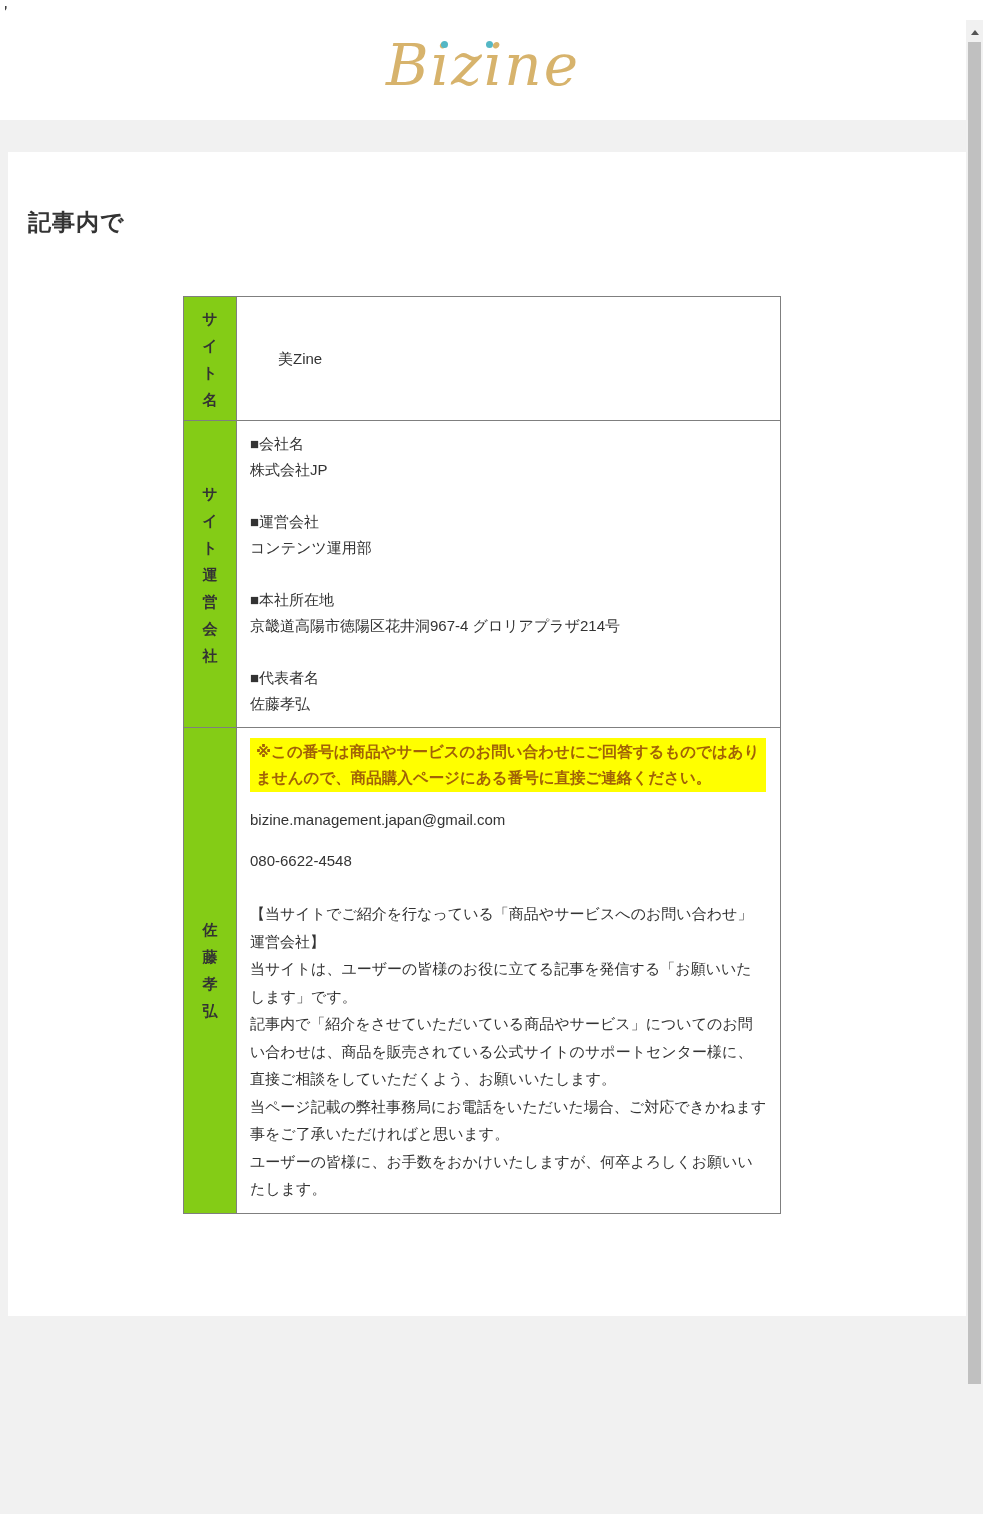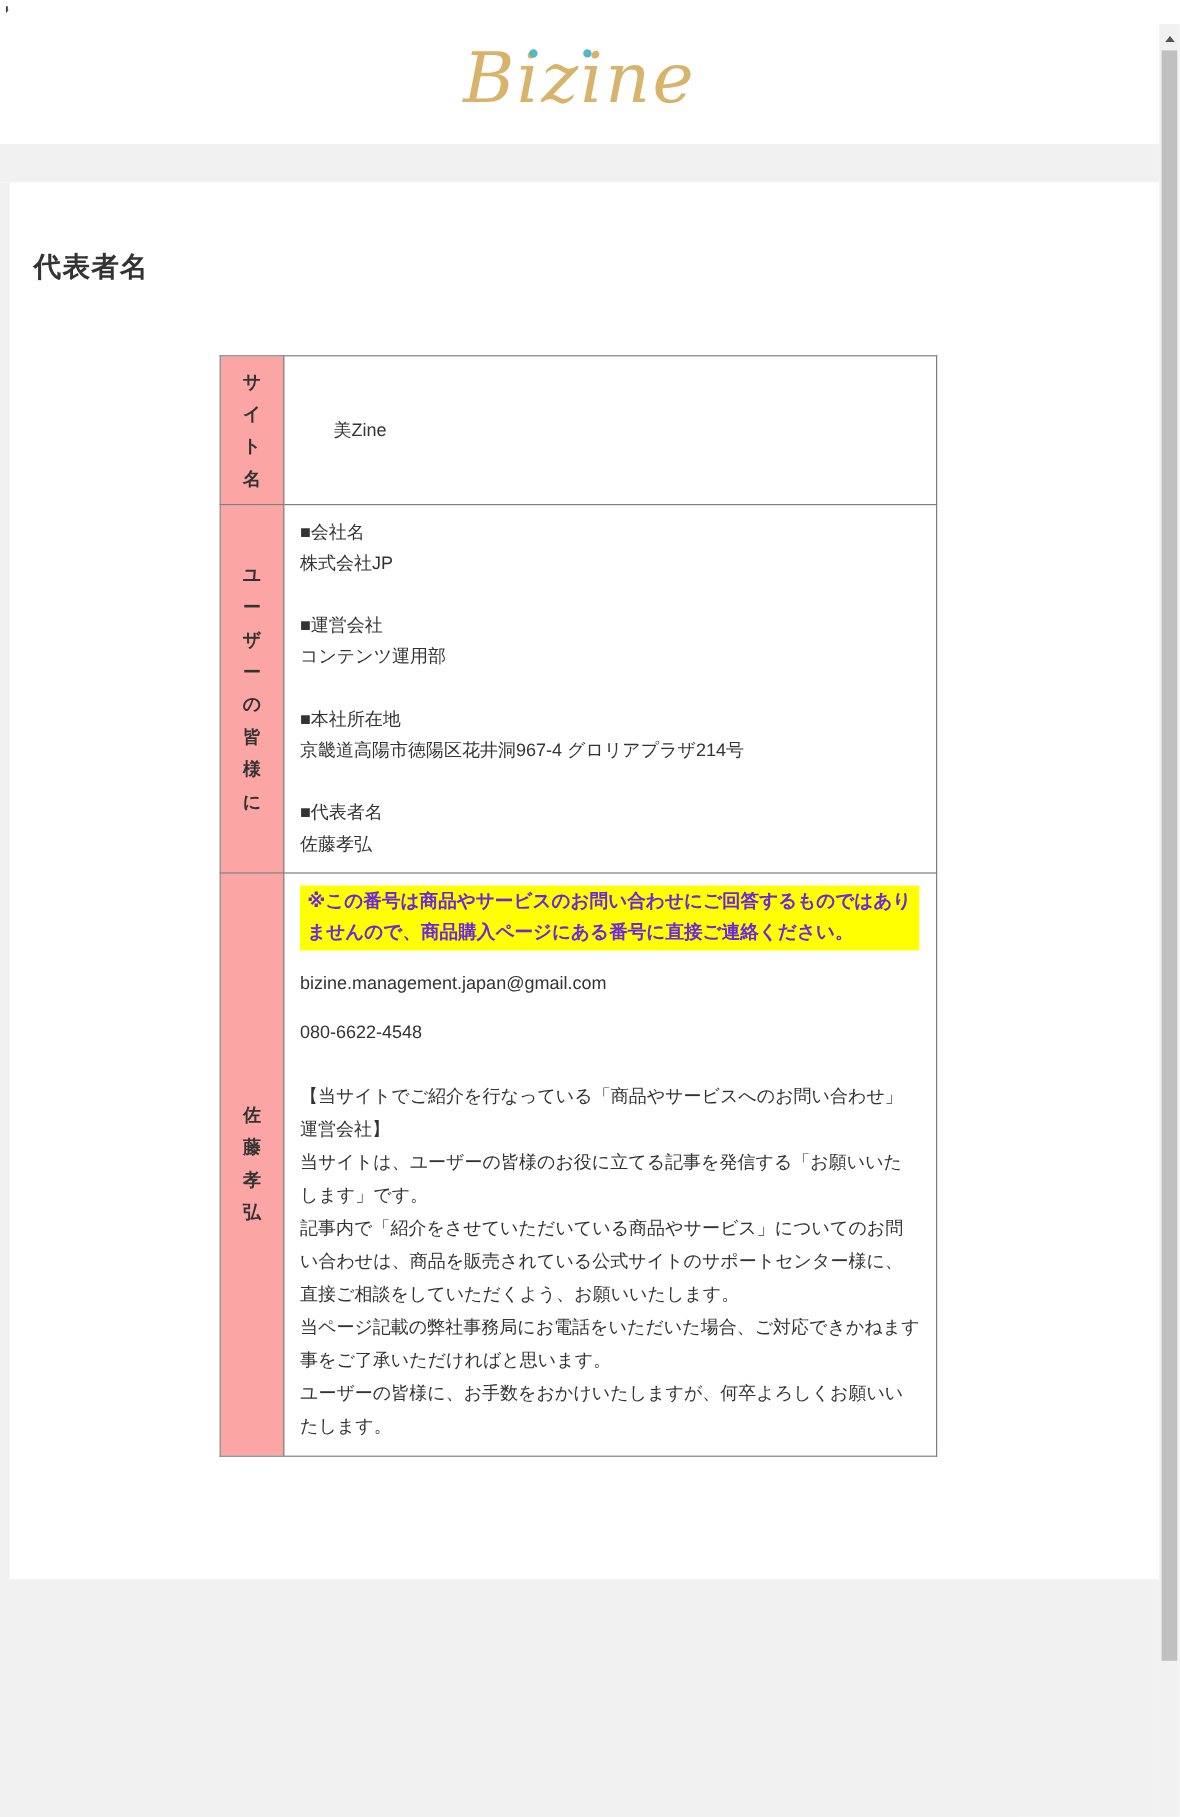--- a/index.html
+++ b/index.html
@@ -55,37 +55,37 @@
     font-size:23px; font-weight:bold; color:#333; letter-spacing:1px;
   }
   
   table.company {
     position:absolute; top:144px; left:175px;
     width:598px; border-collapse:collapse; table-layout:fixed;
     font-size:15px; color:#333;
   }
   table.company th, table.company td { border:1px solid #7f7f7f; }
   table.company th {
-    width:53px; background:#fca5a5; font-weight:bold;
+    width:53px; background:#84cc16; font-weight:bold;
     vertical-align:middle; padding:6px 0;
   }
   table.company th .vtext {
     display:inline-block; width:1.1em; line-height:27px;
     word-break:break-all; white-space:normal; font-size:15px;
   }
   table.company td {
     background:#ffffff; vertical-align:middle; padding:10px 13px;
   }
   tr.r1 td { height:124px;padding-left:41px; }
   tr.r2 td { height:296px; }
   tr.r3 td { height:474px; }
   .line { line-height:26px; min-height:26px; }
   
   .notice {
-    background:#ffff00; color:#6d28d9; font-weight:bold;
+    background:#ffff00; color:#a16207; font-weight:bold;
     font-size:15.5px; line-height:26px; padding:1px 6px;
     margin-right:1px;
   }
   .contact-row { line-height:27px; margin-top:14px; }
   .info-block { margin-top:26px; }
   .info-block .para { line-height:27.5px; }
   
   .scrollbar {
     position:absolute; top:20px; right:0; width:17px; height:1494px;
     background:#f1f1f1;
@@ -115,37 +115,37 @@
     <span class="dot d1"></span>
     <span class="dot d2"></span>
   </span>
 </div>
 
 <div class="gray-band"></div>
 
 <div class="page-bg"></div>
 
 <div class="card">
-  <h1 class="page-title">代表者名</h1>
+  <h1 class="page-title">記事内で</h1>
 
   <table class="company">
 
     <tbody>
         <tr class="r1">
       <th>
         <span class="vtext">サイト名</span>
       </th>
       <td>
         <div class="line">美Zine</div>
       </td>
     </tr>
 
     <tr class="r2">
       <th>
-        <span class="vtext">ユーザーの皆様に</span>
+        <span class="vtext">サイト運営会社</span>
       </th>
       <td>
         <div class="line">■会社名</div>
         <div class="line">株式会社JP</div>
         <div class="line"></div>
         <div class="line">■運営会社</div>
         <div class="line">コンテンツ運用部</div>
         <div class="line"></div>
         <div class="line">■本社所在地</div>
         <div class="line">京畿道高陽市徳陽区花井洞967-4 グロリアプラザ214号</div>

